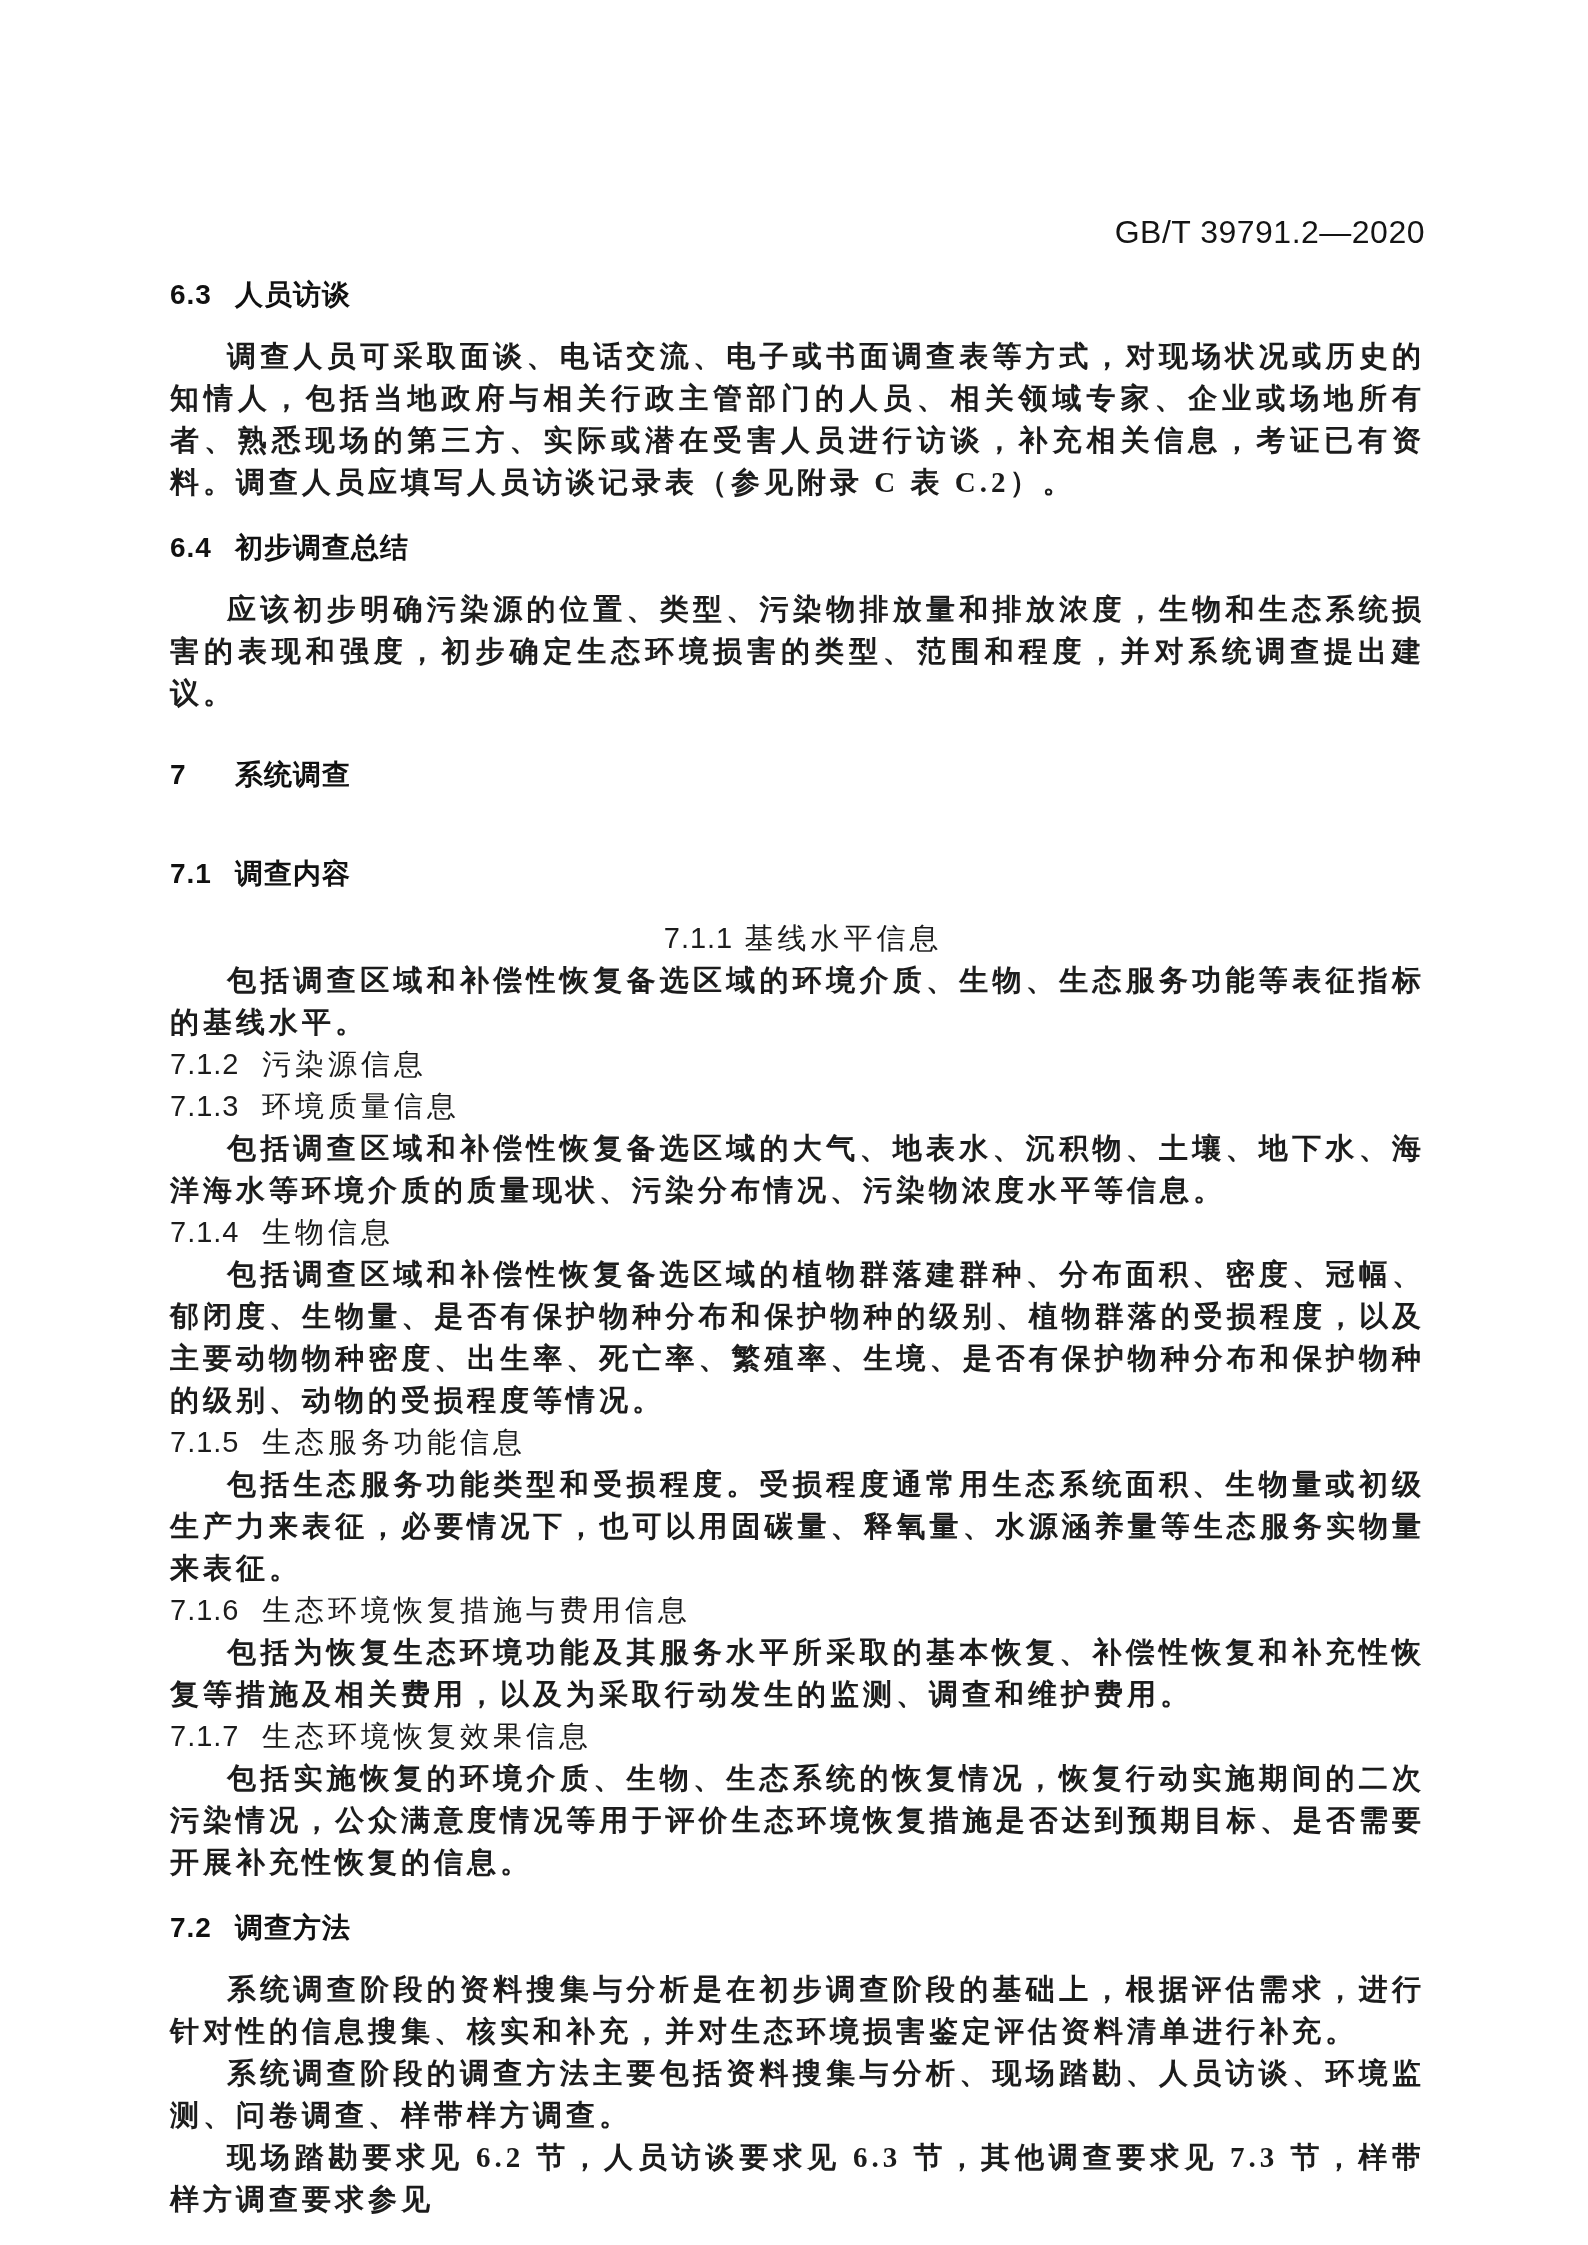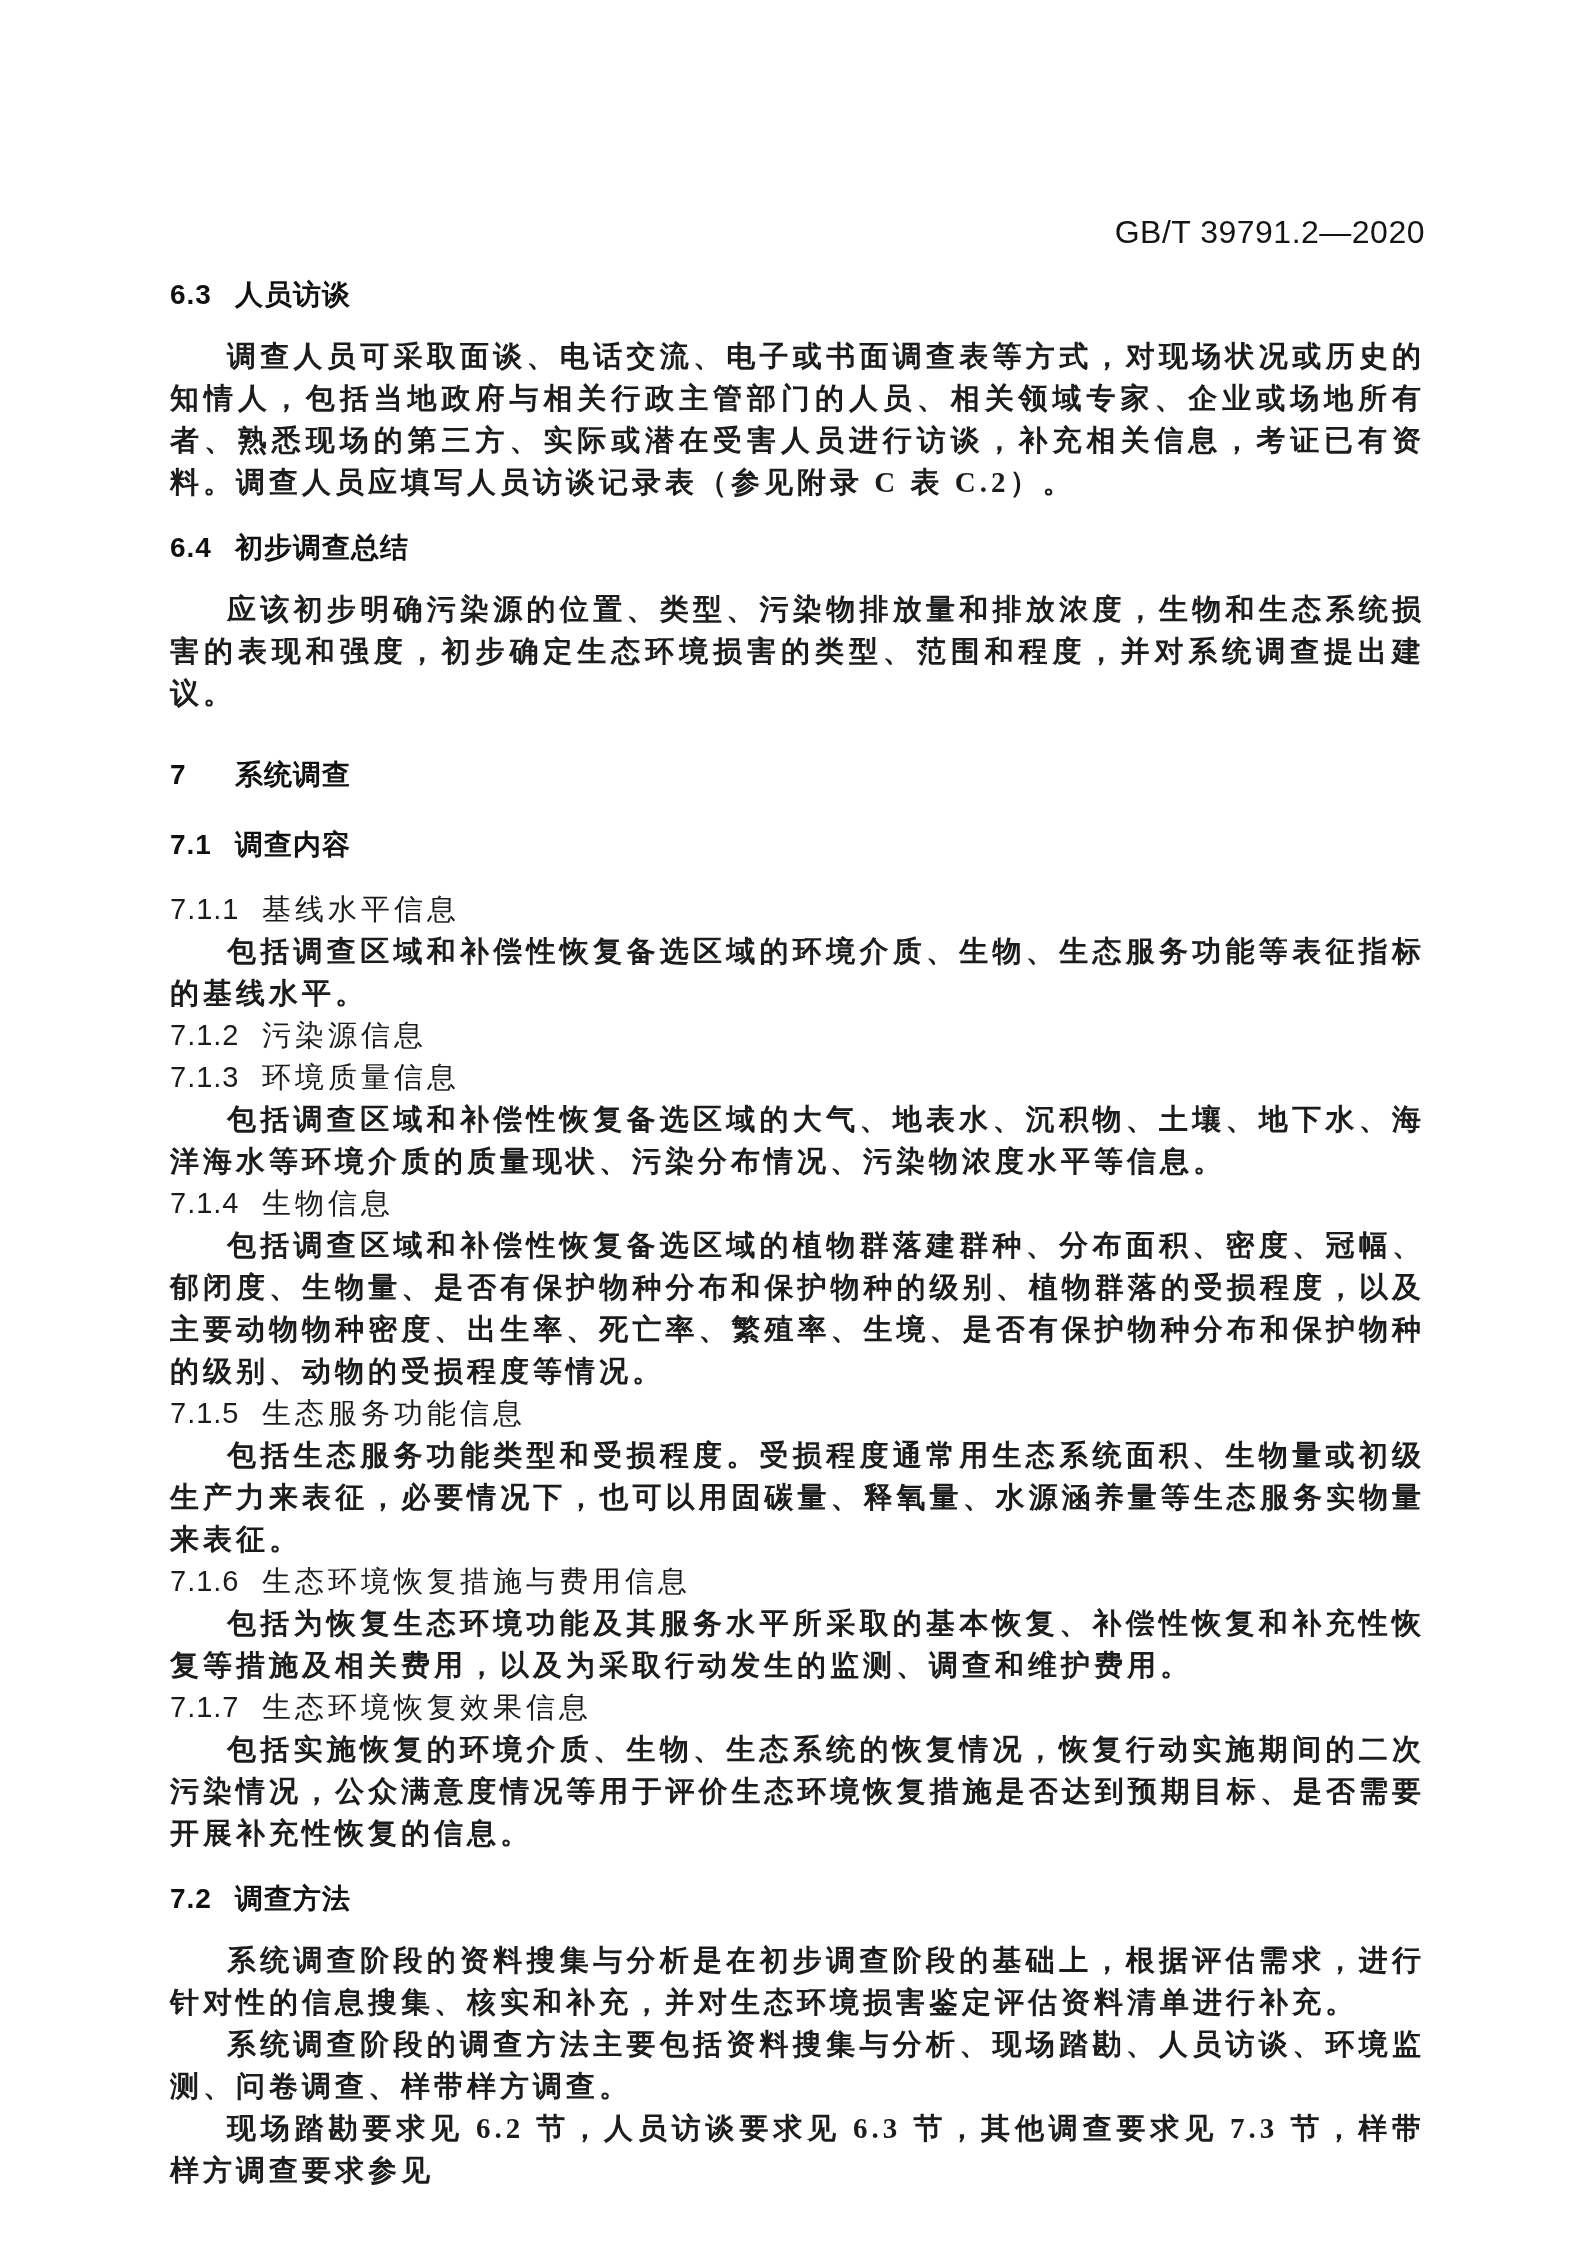--- a/index.html
+++ b/index.html
@@ -29,38 +29,38 @@
   
   .sec-h1, .sec-h2 {
     font-family: "Liberation Sans", sans-serif;
     font-size: 28px;
     line-height: 42px;
     font-weight: 700;
     margin: 24px 0 0 0;
     color: #111;
   }
   .sec-h1 { margin-top: 40px; }
-  .sec-h1 + .sec-h2 { margin-top: 28px; }
+  .sec-h1 + .sec-h2 { margin-top: 57px; }
   .sec-h1 .h-num, .sec-h2 .h-num {
     display: inline-block;
     min-width: 65px;
     font-weight: 700;
     letter-spacing: 1px;
   }
   .sec-h1 .h-title, .sec-h2 .h-title { letter-spacing: 1px; }
 
   
   .sec-h3 {
     font-family: "Liberation Serif", serif;
     font-size: 29px;
     line-height: 42px;
     font-weight: 400;
     margin: 0;
   }
-  .sec-h2 + .sec-h3 { margin-top: 22px; }
+  .sec-h2 + .sec-h3 { margin-top: 22px; text-align: center; }
   .sec-h3 .h-num {
     display: inline-block;
     min-width: 92px;
     font-family: "Liberation Sans", sans-serif;
     font-size: 29px;
     letter-spacing: 1px;
   }
   .sec-h3 .h-title { letter-spacing: 4px; }
 
   .body-para {

